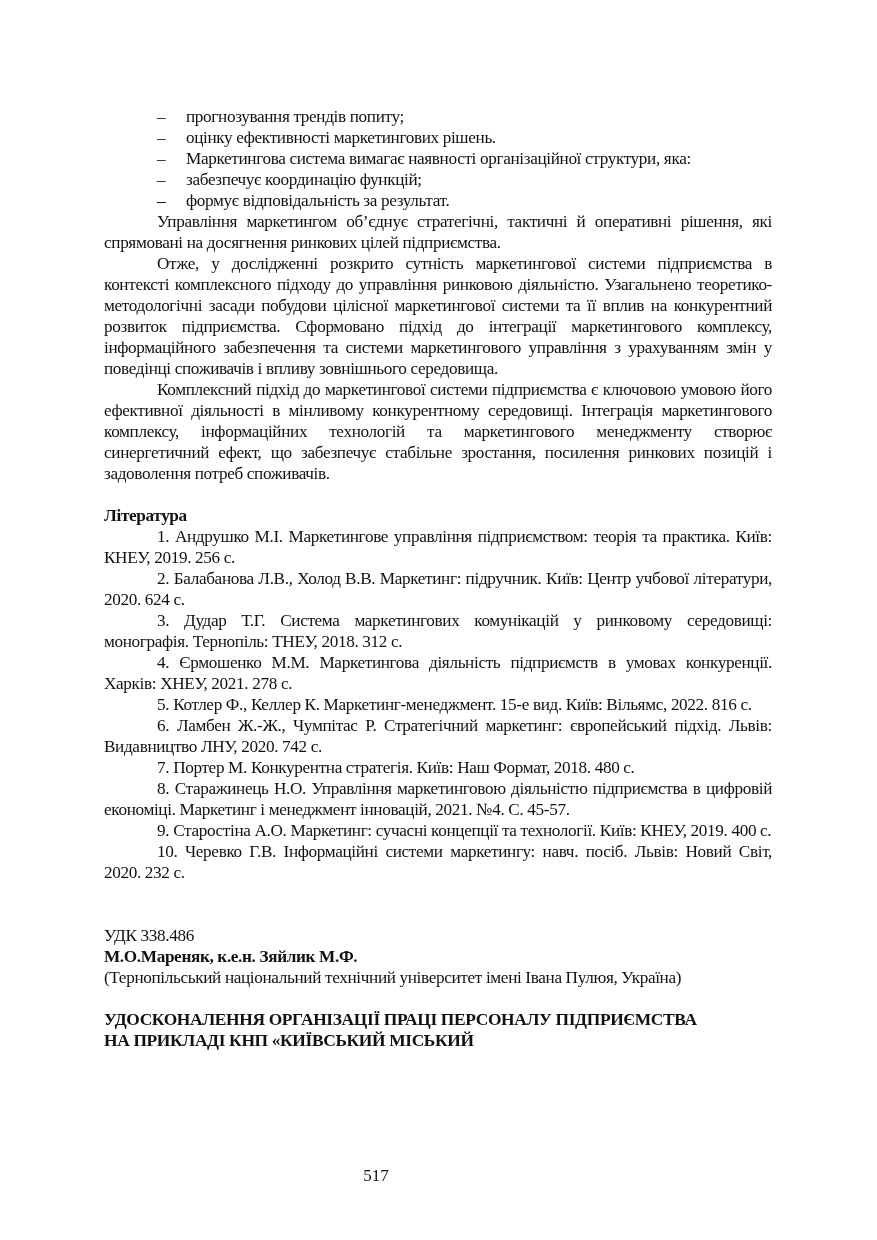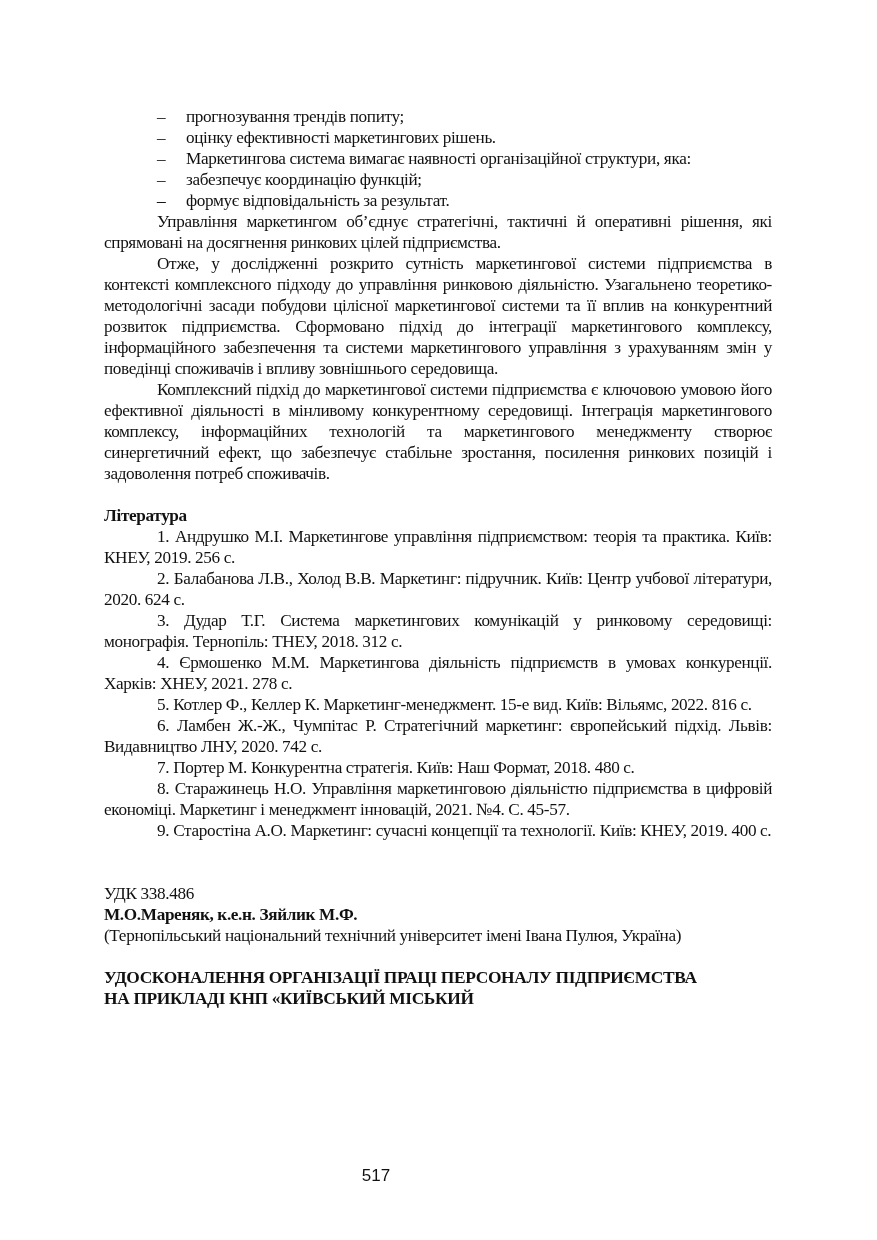--- a/index.html
+++ b/index.html
@@ -15,21 +15,21 @@
   .heading { text-align: left; font-weight: bold; margin-top: 21px; }
   .ref { text-align: justify; text-indent: 53px; margin: 0; }
   .gap { height: 42px; }
   .udk, .authors, .affil { margin: 0; }
   .authors { font-weight: bold; }
   .title {
     margin-top: 21px; text-align: left; font-weight: bold; font-size: 17.4px; line-height: 21px;
   }
   .page-number {
     position: absolute; left: 0; width: 752px; top: 1166px; text-align: center;
-    font-family: Liberation Sans, sans-serif; font-size: 17px; color: #111;
+    font-family: Liberation Serif, serif; font-size: 17px; color: #111;
   }
 </style>
 </head>
 <body>
 
 <div class="page">
   <div>
     <div class="bullet"><span class="dash">–</span><span>прогнозування трендів попиту;</span></div>
     <div class="bullet"><span class="dash">–</span><span>оцінку ефективності маркетингових рішень.</span></div>
     <div class="bullet"><span class="dash">–</span><span>Маркетингова система вимагає наявності організаційної структури, яка:</span></div>
@@ -46,20 +46,21 @@
   <div>
     <p class="ref">1. Андрушко М.І. Маркетингове управління підприємством: теорія та практика. Київ: КНЕУ, 2019. 256 с.</p>
     <p class="ref">2. Балабанова Л.В., Холод В.В. Маркетинг: підручник. Київ: Центр учбової літератури, 2020. 624 с.</p>
     <p class="ref">3. Дудар Т.Г. Система маркетингових комунікацій у ринковому середовищі: монографія. Тернопіль: ТНЕУ, 2018. 312 с.</p>
     <p class="ref">4. Єрмошенко М.М. Маркетингова діяльність підприємств в умовах конкуренції. Харків: ХНЕУ, 2021. 278 с.</p>
     <p class="ref">5. Котлер Ф., Келлер К. Маркетинг-менеджмент. 15-е вид. Київ: Вільямс, 2022. 816 с.</p>
     <p class="ref">6. Ламбен Ж.-Ж., Чумпітас Р. Стратегічний маркетинг: європейський підхід. Львів: Видавництво ЛНУ, 2020. 742 с.</p>
     <p class="ref">7. Портер М. Конкурентна стратегія. Київ: Наш Формат, 2018. 480 с.</p>
     <p class="ref">8. Старажинець Н.О. Управління маркетинговою діяльністю підприємства в цифровій економіці. Маркетинг і менеджмент інновацій, 2021. №4. С. 45-57.</p>
     <p class="ref">9. Старостіна А.О. Маркетинг: сучасні концепції та технології. Київ: КНЕУ, 2019. 400 с.</p>
+    <p class="ref">10. Черевко Г.В. Інформаційні системи маркетингу: навч. посіб. Львів: Новий Світ, 2020. 232 с.</p>
   </div>
 
   <div class="gap"></div>
 
   <p class="udk">УДК 338.486</p>
   <p class="authors">М.О.Мареняк, к.е.н. Зяйлик М.Ф.</p>
   <p class="affil">(Тернопільський національний технічний університет імені Івана Пулюя, Україна)</p>
 
   <div class="title">
     <div>УДОСКОНАЛЕННЯ ОРГАНІЗАЦІЇ ПРАЦІ ПЕРСОНАЛУ ПІДПРИЄМСТВА</div>

